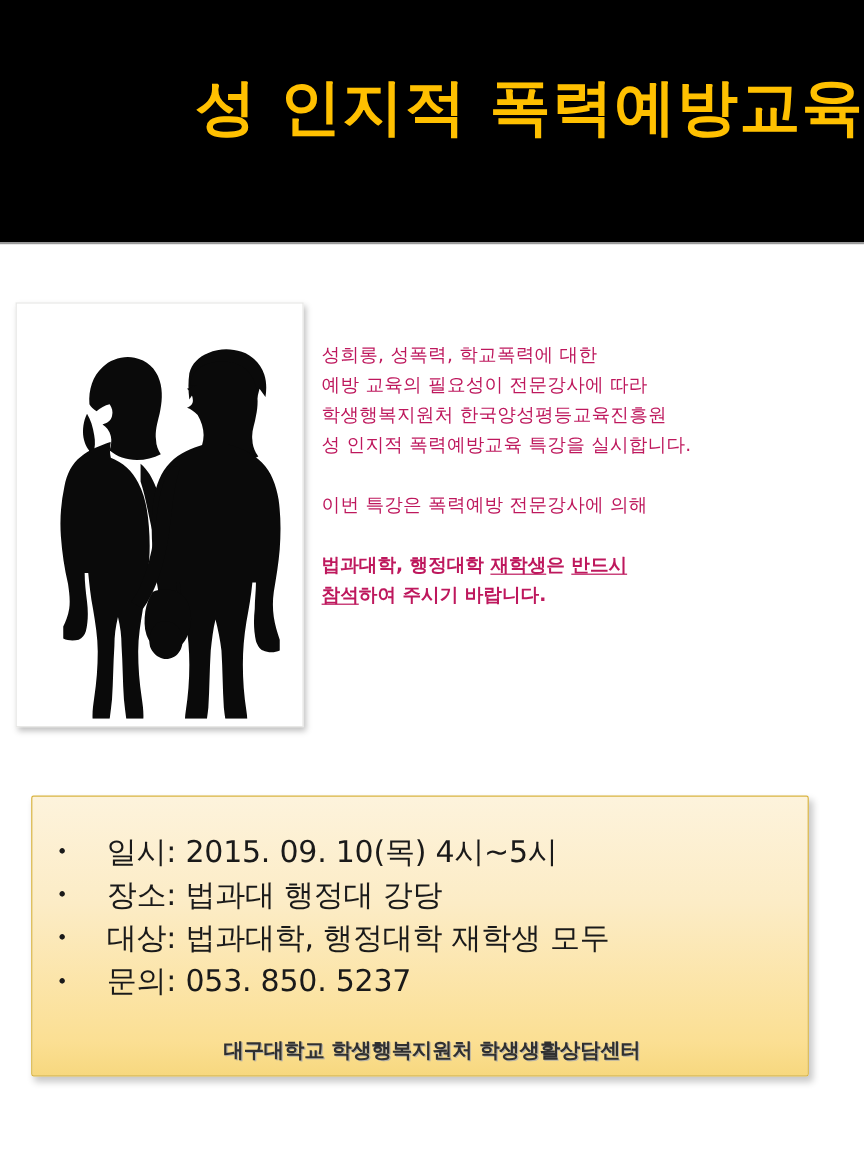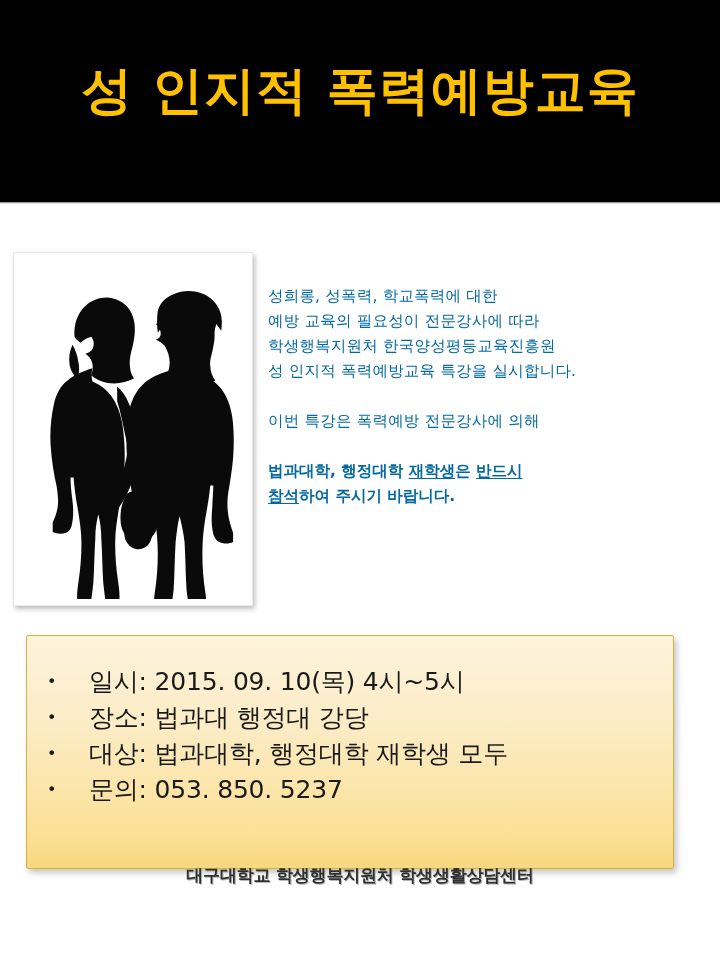--- a/index.html
+++ b/index.html
@@ -34,21 +34,21 @@
     top: 202px;
     width: 720px;
     height: 2px;
     background: linear-gradient(to bottom, #9a9a9a 0 1px, #e3e3e3 1px 2px);
   }
   .poster-title {
     position: absolute;
     left: 0;
     top: 62px;
     width: 720px;
-    text-align: center;
+    text-align: right;
     color: #FFC000;
     font-family: "DejaVu Sans", "Liberation Sans", sans-serif;
     font-weight: bold;
     font-size: 51px;
     letter-spacing: 1px;
     line-height: 1.15;
     white-space: nowrap;
   }
 
   
@@ -76,21 +76,21 @@
     width: 100%;
     height: 100%;
   }
 
   
   .body-copy {
     position: absolute;
     left: 268px;
     top: 284px;
     width: 440px;
-    color: #0369a1;
+    color: #be185d;
     font-size: 15.5px;
     line-height: 25px;
     letter-spacing: 0.2px;
   }
   .body-copy p {
     margin: 0;
   }
   .para-gap {
     height: 25px;
   }
@@ -100,21 +100,21 @@
   }
   .u {
     text-decoration: underline;
     text-underline-offset: 2px;
   }
 
   
   .detail-box {
     position: absolute;
     left: 26px;
-    top: 635px;
+    top: 663px;
     width: 648px;
     height: 234px;
     box-sizing: border-box;
     border: 1px solid #d8b13a;
     border-radius: 2px;
     background: linear-gradient(to bottom, #fdf3dc 0%, #fcecc6 38%, #fbdf93 88%, #f7d87f 100%);
     box-shadow: 3px 4px 6px rgba(0,0,0,0.22);
   }
   .detail-list {
     list-style: none;

